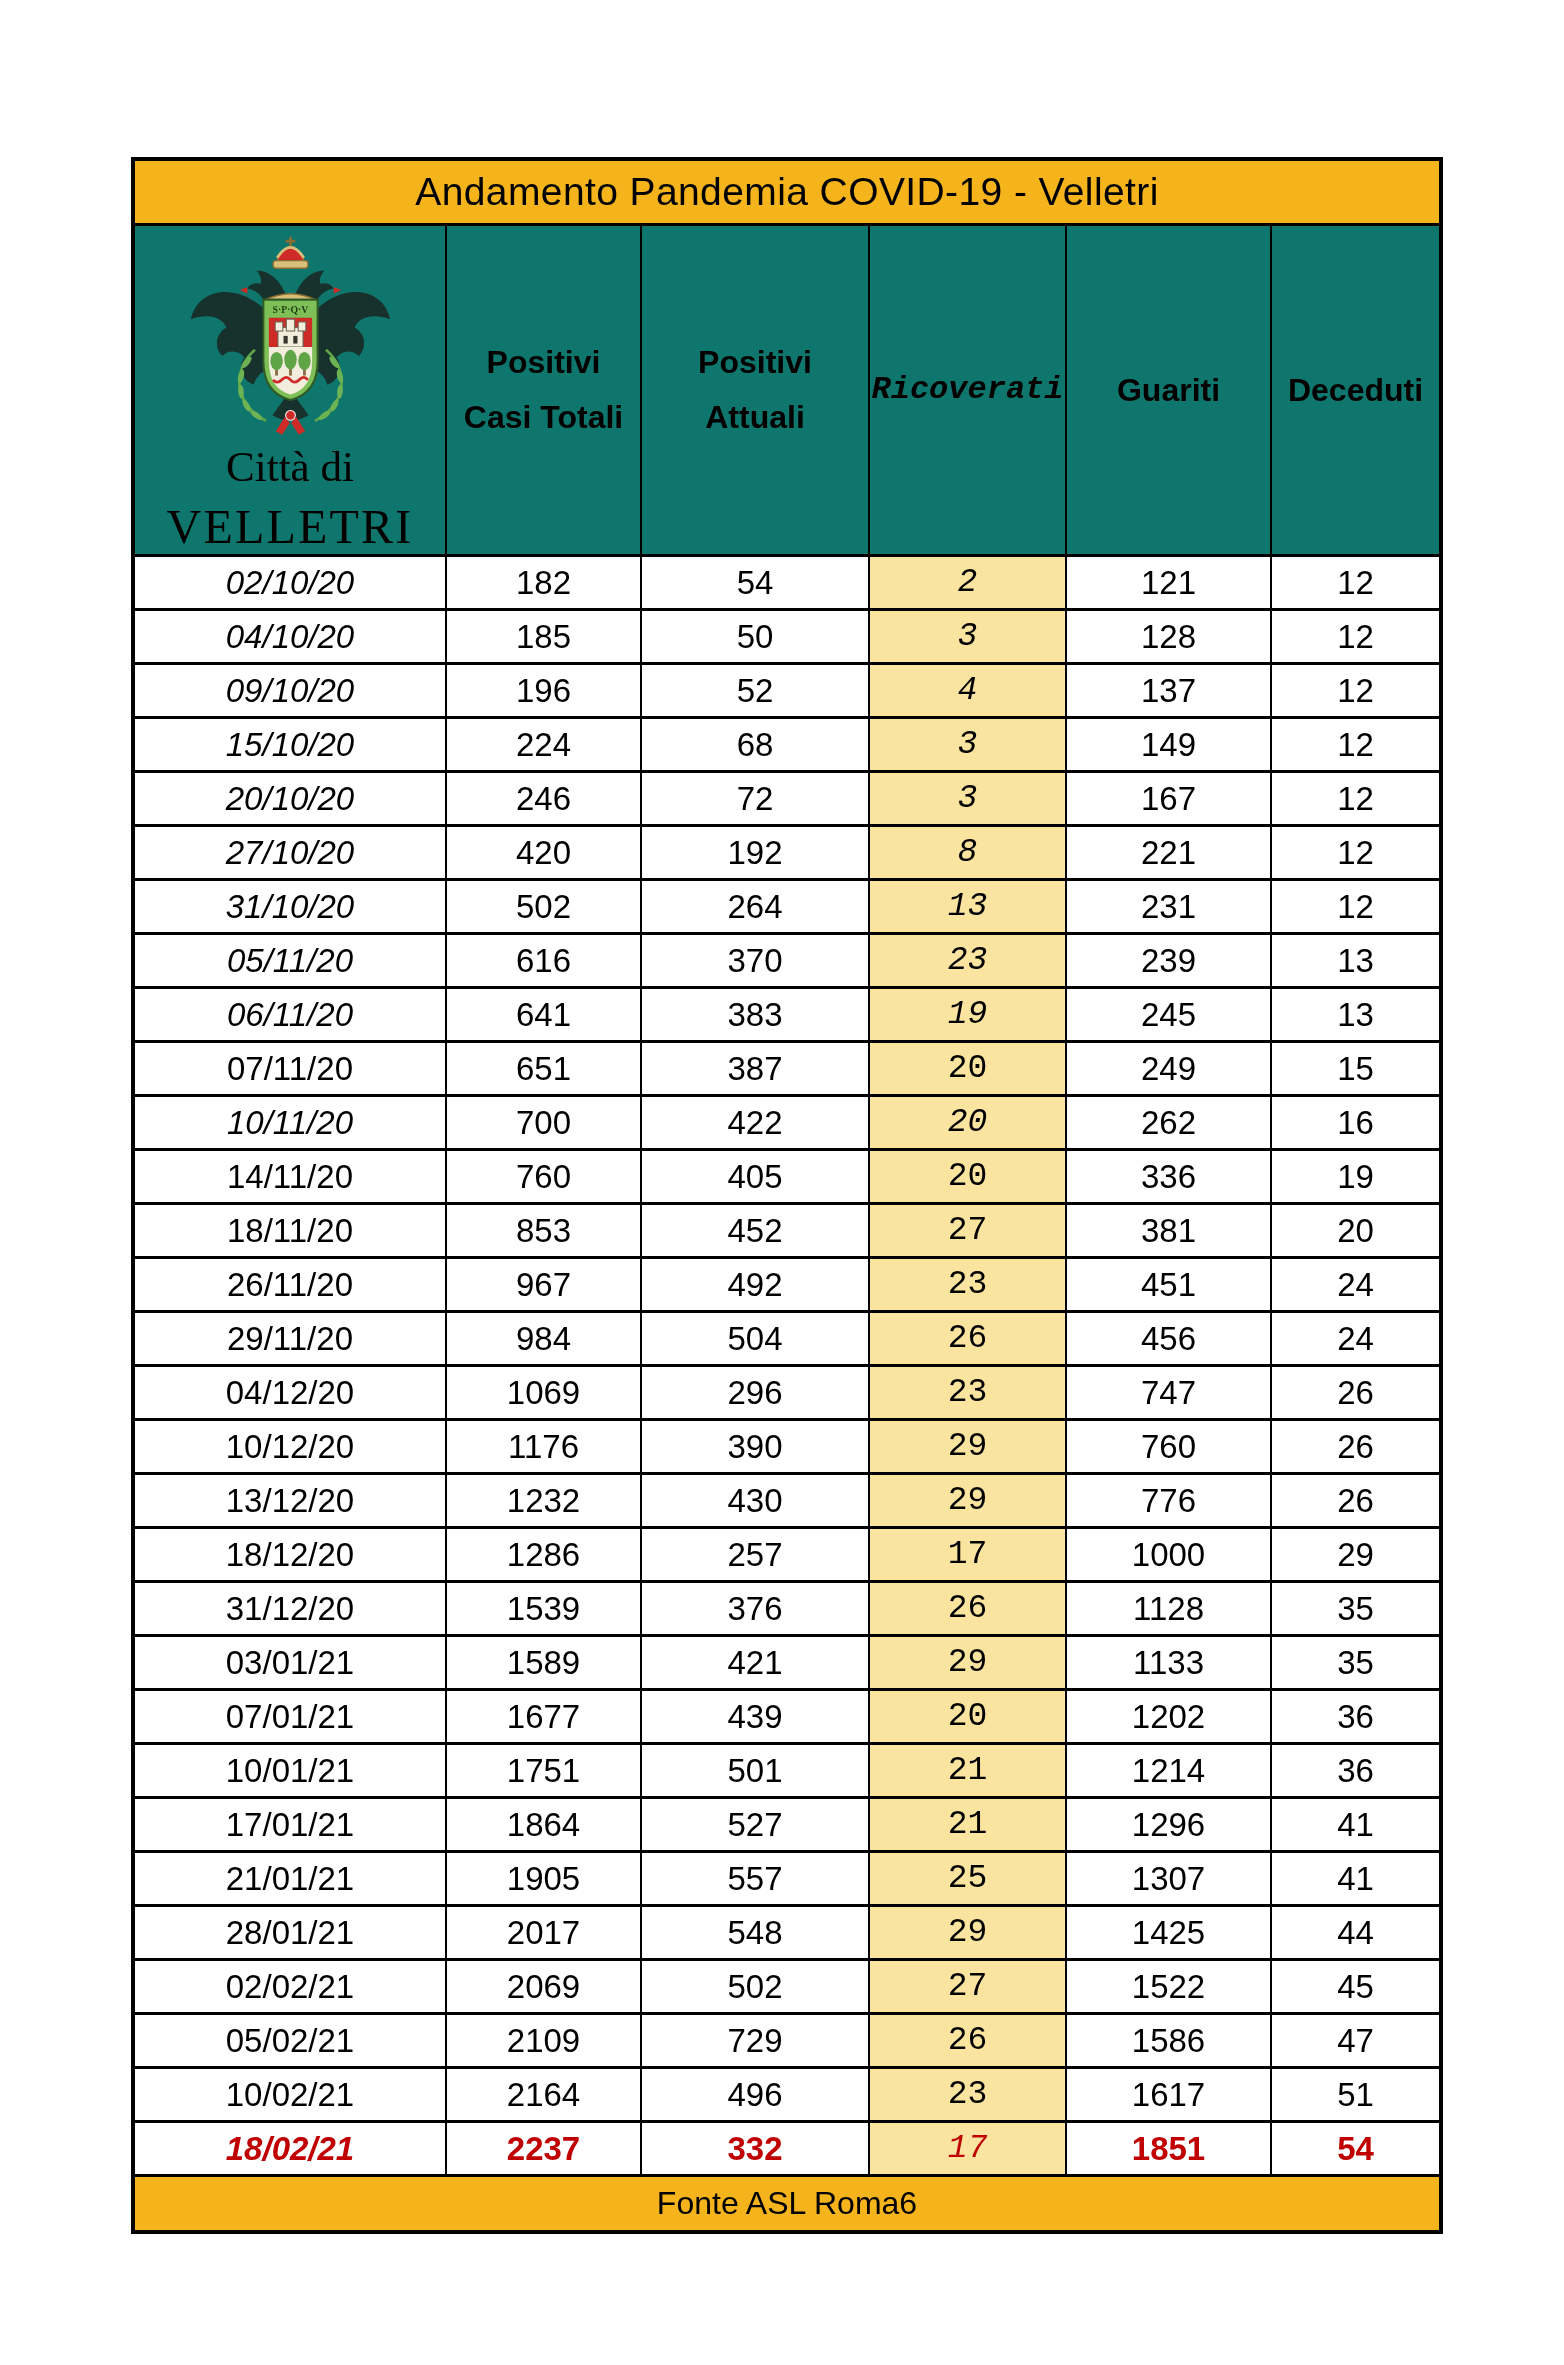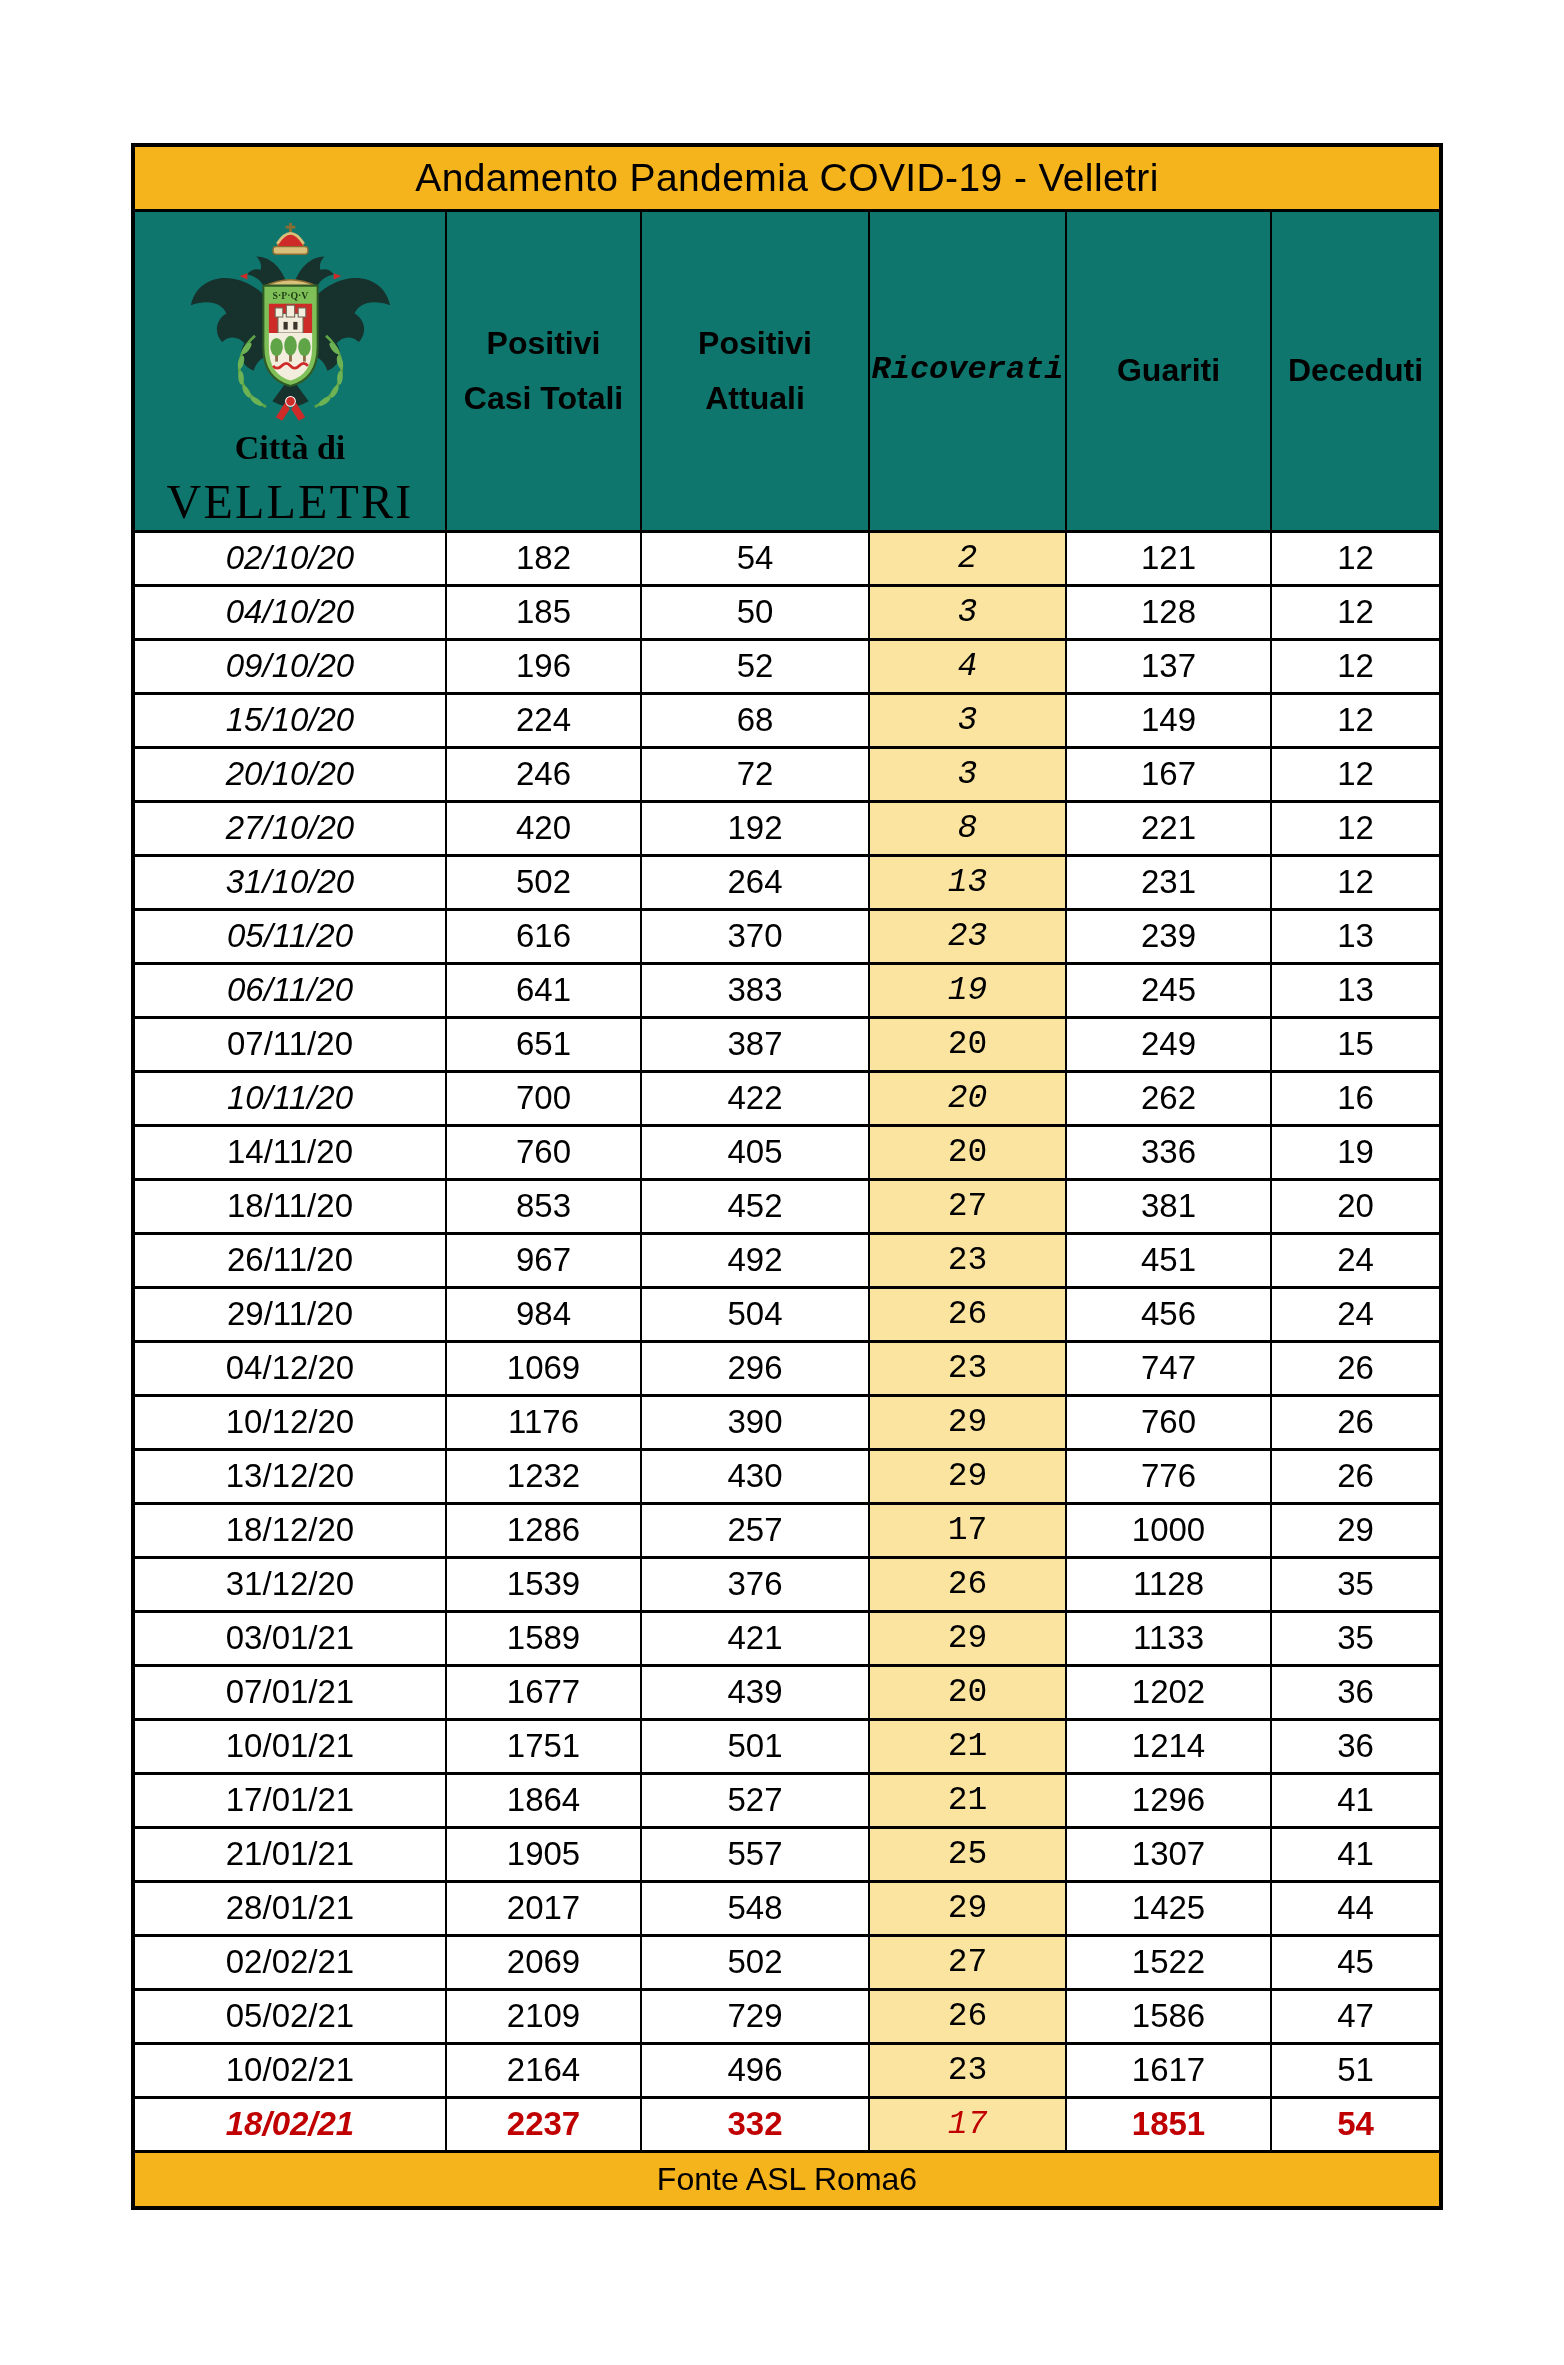--- a/index.html
+++ b/index.html
@@ -7,21 +7,21 @@
     --yellow:#FBE3A0;
     --red:#C00000;
     --ink:#000000;
   }
   html,body{margin:0;padding:0;background:#ffffff;}
   body{
     width:1565px;height:2366px;position:relative;
     font-family:"Liberation Sans", sans-serif;color:#000;
   }
   table.covid{
-    position:absolute;left:131px;top:143px;width:1310px;
+    position:absolute;left:131px;top:157px;width:1310px;
     border-collapse:collapse;table-layout:fixed;
     border:4.3px solid var(--ink);
   }
   table.covid th, table.covid td{
     border-left:2.9px solid var(--ink);
     border-right:2.9px solid var(--ink);
     border-top:3.6px solid var(--ink);
     border-bottom:3.6px solid var(--ink);
     text-align:center;vertical-align:middle;
     padding:0;overflow:hidden;
@@ -43,22 +43,22 @@
   }
   tbody td.ycol{background:var(--yellow);}
   tr.red-row td{color:var(--red);font-weight:700;}
   tr.red-row td[data-name="ricoverati-cell"]{font-weight:400;}
   .footer-cell{
     background:var(--gold);height:53px;font-size:32px;font-weight:400;
   }
   
   .logo-cell .emblem{display:block;margin:4.3px auto 1.4px auto;}
   .logo-citta{
-    font-family:"Liberation Serif", serif;font-weight:700;
-    font-size:34px;margin-top:2.9px;
+    font-family:"Liberation Serif", serif;font-weight:400;
+    font-size:43px;margin-top:2.9px;
   }
   .logo-velletri{
     font-family:"Liberation Serif", serif;font-weight:400;
     font-size:48px;letter-spacing:2.2px;margin-top:7.2px;
   }
 </style>
 </head>
 <body>
 
 <table class="covid" data-name="covid-table">

